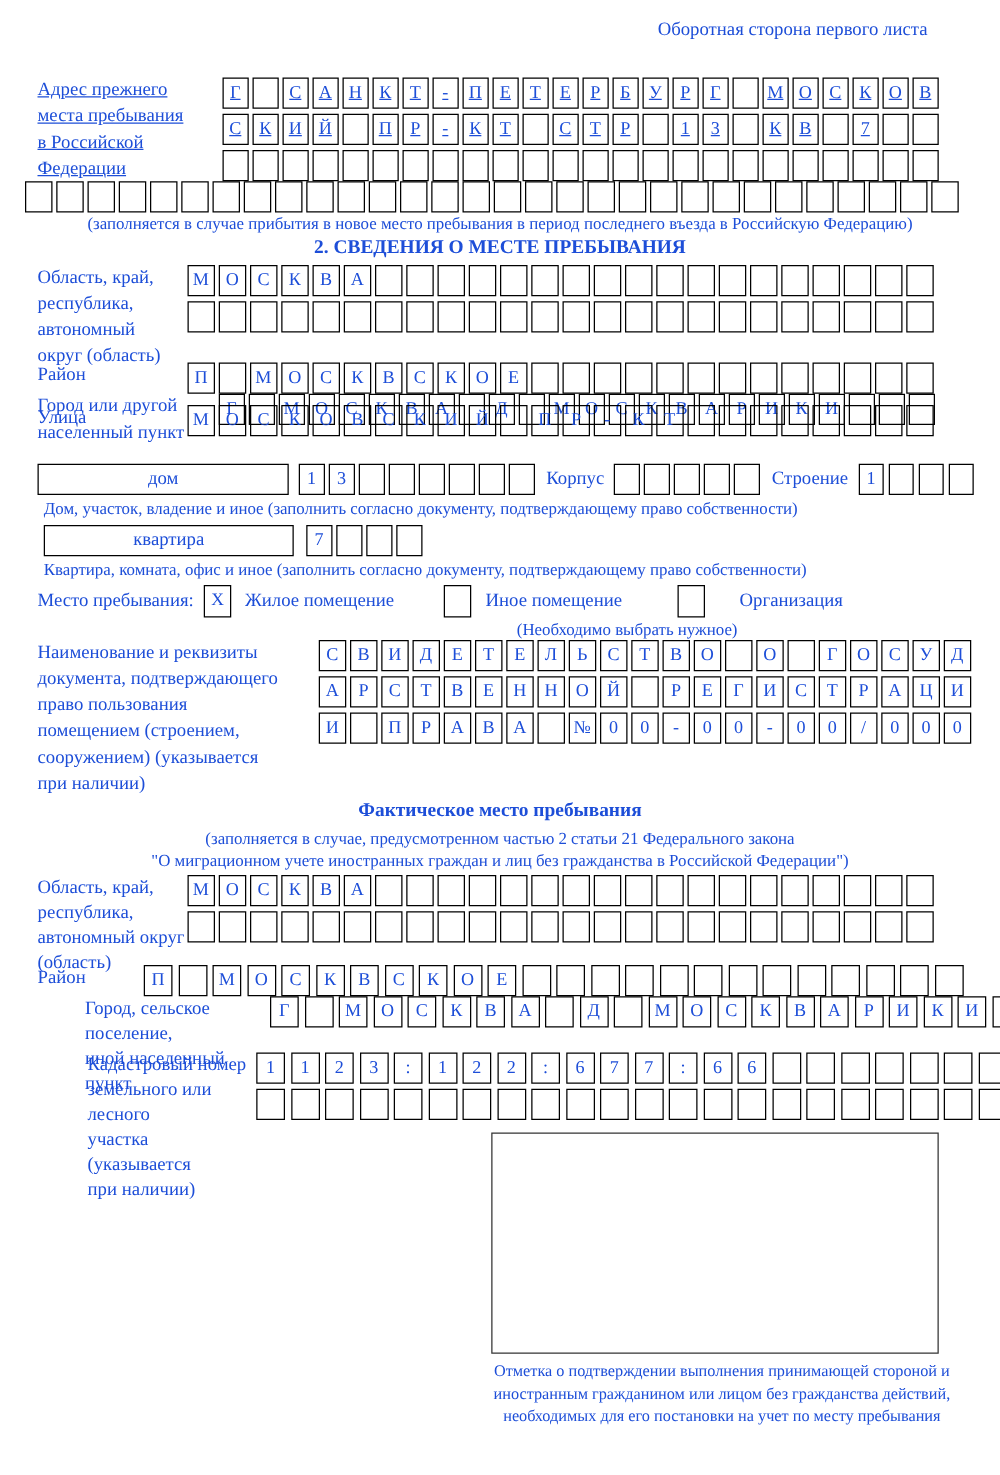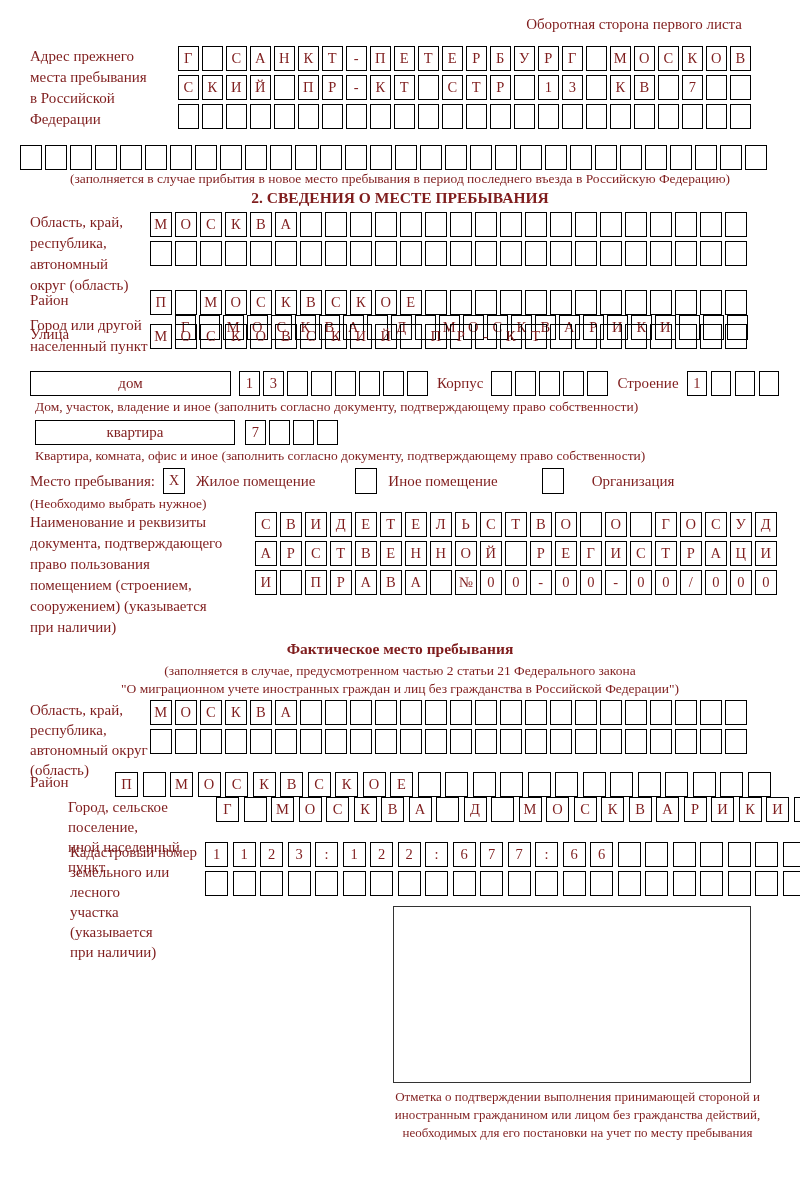--- a/index.html
+++ b/index.html
@@ -1,19 +1,19 @@
 <!DOCTYPE html>
 <html><head>
 <meta charset="utf-8">
 <style>
   * { margin:0; padding:0; box-sizing:border-box; }
   html,body { background:#fff; }
   .page {
     position:relative; width:800px; height:1180px; background:#fff;
-    font-family:"Liberation Serif", serif; color:#7f1d1d; overflow:hidden;
+    font-family:"Liberation Serif", serif; color:#1d4ed8; overflow:hidden;
   }
   .abs { position:absolute; }
   .side-note { font-size:15px; }
   .frow { display:flex; align-items:flex-start; }
   .flabel { font-size:15px; line-height:21px; white-space:pre-line; flex:0 0 auto; }
   .lh20 { line-height:20px; }
   .w85 { width:85px; } .w118 { width:120px; } .w135 { width:135px;margin-left:40px; }
   .w145 { width:145px; } .w148 { width:148px; } .w225 { width:225px; }
   .cellstack .cellrow { margin-bottom:4px; }
   .cellrow { display:flex; flex:0 0 auto; }
@@ -41,21 +41,21 @@
   .stamp-box { border:1.6px solid #333; background:#fff; }
   .stamp-caption { font-size:13px; line-height:18px; text-align:center; }
 </style>
 </head>
 <body>
 
 <div class="page">
 
   <div class="abs side-note" style="top:16px; right:58px;">Оборотная сторона первого листа</div>
 
-  <div class="abs frow" style="top:46px; left:30px;">
+  <div class="abs frow" style="top:62px; left:30px;text-decoration:underline;">
     <div class="flabel w148">Адрес прежнего
 места пребывания
 в Российской
 Федерации</div>
     <div class="cellstack">
       <div class="cellrow">
           <span class="cell">Г</span>
           <span class="cell"></span>
           <span class="cell">С</span>
           <span class="cell">А</span>
@@ -365,21 +365,21 @@
 
   <div class="abs frow" style="top:468px; left:30px; align-items:center;">
     <span class="opt">Место пребывания:</span>
     <span class="checkbox" style="margin-left:8px;">X</span>
     <span class="opt" style="margin-left:11px;">Жилое помещение</span>
     <span class="checkbox" style="margin-left:40px;"></span>
     <span class="opt" style="margin-left:11px;">Иное помещение</span>
     <span class="checkbox" style="margin-left:44px;"></span>
     <span class="opt" style="margin-left:28px;">Организация</span>
   </div>
-  <div class="abs caption" style="top:496px; left:30px; width:560px; text-align:left;">(Необходимо выбрать нужное)</div>
+  <div class="abs caption" style="top:496px; left:30px; width:560px; text-align:right;">(Необходимо выбрать нужное)</div>
 
   <div class="abs frow" style="top:512px; left:30px;">
     <div class="flabel w225">Наименование и реквизиты
 документа, подтверждающего
 право пользования
 помещением (строением,
 сооружением) (указывается
 при наличии)</div>
     <div class="cellstack p25">
       <div class="cellrow">

